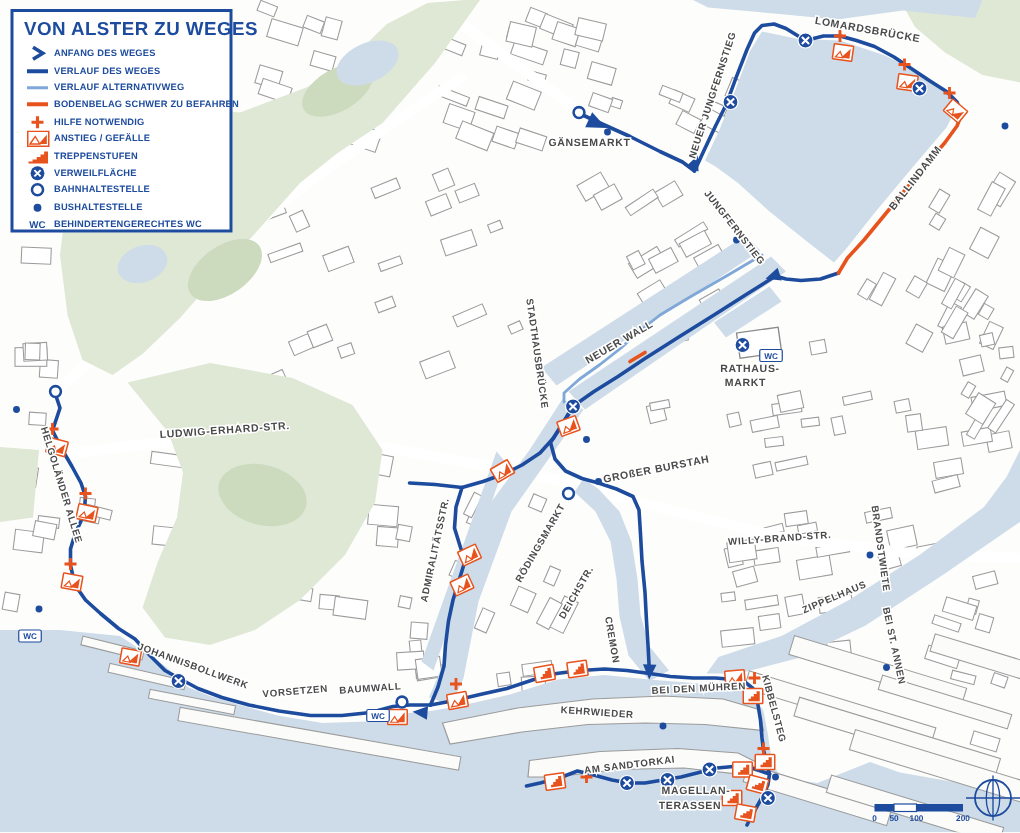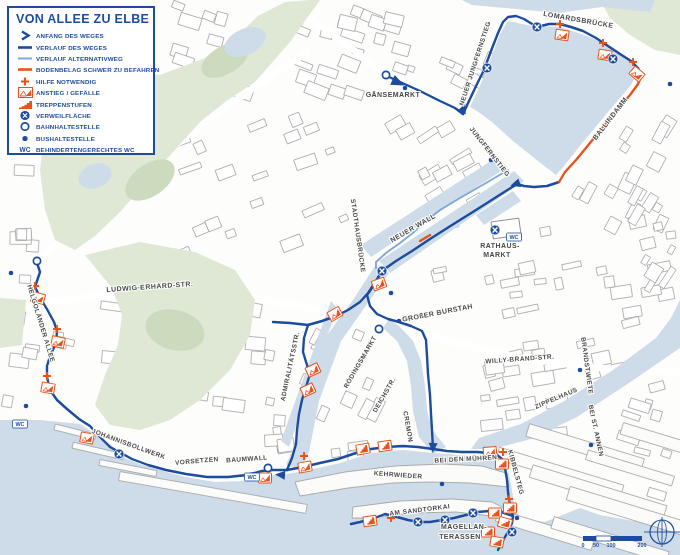--- a/index.html
+++ b/index.html
@@ -526,21 +526,21 @@
       <line x1="644" y1="532" x2="680" y2="532" stroke="#1d4b9e" stroke-width="0.9"></line>
       <line x1="662" y1="517" x2="662" y2="547" stroke="#1d4b9e" stroke-width="0.9"></line>
     <text class="scalenum" font-size="5.5" text-anchor="middle" x="583" y="547">0</text>
         <text class="scalenum" font-size="5.5" text-anchor="middle" x="596" y="547">50</text>
         <text class="scalenum" font-size="5.5" text-anchor="middle" x="611" y="547">100</text>
         <text class="scalenum" font-size="5.5" text-anchor="middle" x="642" y="547">200</text>
       </g>
   </svg>
 
   <div id="legend">
-    <h1>VON ALLEE ZU ELBE</h1>
+    <h1>VON ALSTER ZU WEGES</h1>
     <div id="legend-items">
         <div class="lg-item">
           <span class="lg-icon">
             <svg width="18" height="11" viewBox="0 0 18 11">
               <path d="M6,1.5 L12.5,5.5 L6,9.5" fill="none" stroke="#1d4b9e" stroke-width="2.4"></path>
             </svg>
           </span>
           <span class="lg-label">ANFANG DES WEGES</span>
         </div>
         <div class="lg-item">

